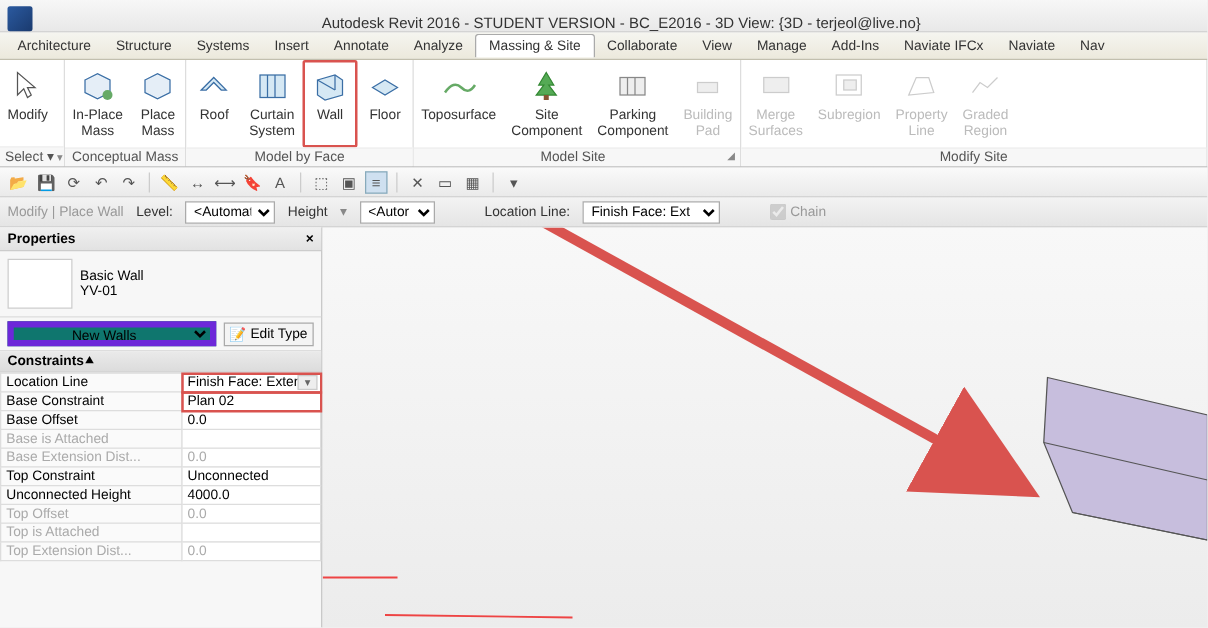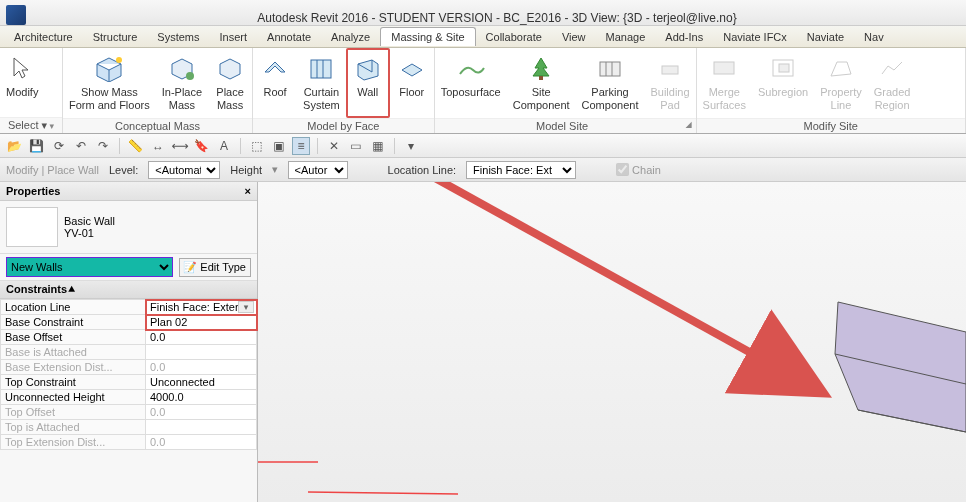--- a/index.html
+++ b/index.html
@@ -33,21 +33,21 @@
 .optionsbar .modlbl{color:#999;}
 .optionsbar select, .optionsbar input[type=text]{height:18px;border:1px solid #aaa;font-size:11px;padding:0 2px;background:#fff;}
 
 .workspace { display: flex; height: 320px; }
 .palette { width: 258px; background: #f7f7f7; border-right: 1px solid #bbb; display: flex; flex-direction: column; }
 .palette-hdr { display: flex; align-items: center; justify-content: space-between; background: linear-gradient(#f0f0f0,#e2e2e2); border-bottom:1px solid #ccc; padding: 3px 6px; font-weight: bold;}
 .palette-hdr .x{cursor:pointer;font-weight:bold;}
 .type-sel { display:flex; align-items:center; padding:6px; gap:6px; }
 .type-sel .thumb{width:52px;height:40px;background:#fff;border:1px solid #ccc;}
 .filter-row{display:flex;align-items:center;padding:3px 6px;gap:6px;border-top:1px solid #ddd;border-bottom:1px solid #ddd;}
-.filter-row select{flex:1;height:20px;border:1px solid #6d28d9;background:#14b8a6;}
+.filter-row select{flex:1;height:20px;border:5px solid #6d28d9;background:#0f766e;text-align:center;}
 .filter-row .editbt{border:1px solid #aaa;background:#f4f4f4;padding:2px 4px;cursor:pointer;display:flex;align-items:center;gap:3px;}
 .group-hdr{background:linear-gradient(#eaeaea,#dcdcdc);padding:2px 6px;font-weight:bold;display:flex;border-bottom:1px solid #ccc;}
 .prop-table{width:100%;border-collapse:collapse;}
 .prop-table td{border:1px solid #ddd;padding:1px 4px;background:#fff;white-space:nowrap;overflow:hidden;}
 .prop-table td:first-child{width:145px;background:#fafafa;}
 .prop-table tr.dim td{color:#aaa;}
 .prop-table tr.hl td:last-child{outline:2px solid #d9534f;outline-offset:-1px;}
 .prop-table tr.combo td:last-child{position:relative;}
 .prop-table tr.combo td:last-child::after{content:"▾";position:absolute;right:2px;top:1px;font-size:9px;color:#666;background:#eee;border:1px solid #ccc;width:14px;text-align:center;}
 
@@ -74,46 +74,36 @@
   <div class="tab">Collaborate</div>
   <div class="tab">View</div>
   <div class="tab">Manage</div>
   <div class="tab">Add-Ins</div>
   <div class="tab">Naviate IFCx</div>
   <div class="tab">Naviate</div>
   <div class="tab">Nav</div>
 </div>
 
 <div class="ribbon">
-  <div class="ribbon-panel" style="width:63px">
+  <div class="ribbon-panel" style="width:52px">
     <div class="items">
       <div class="ribbon-btn">
         <div class="ic">
             <svg width="24" height="24">
               <path d="M4 2 L4 20 L9 15 L12 22 L15 20 L12 14 L18 14 Z" fill="none" stroke="#555"></path>
             </svg>
           </div>
         <span>Modify</span>
       </div>
     </div>
     <div class="caption arrow">Select ▾</div>
   </div>
 
   <div class="ribbon-panel">
     <div class="items">
-      <div class="ribbon-btn">
-        <div class="ic">
-            <svg width="32" height="28">
-              <path d="M4 10 L16 4 L28 10 L28 22 L16 28 L4 22 Z M4 10 L16 16 L28 10 M16 16 L16 28" fill="#cfe3f5" stroke="#3a6ea5"></path>
-              <circle cx="26" cy="6" r="3" fill="#ffcc33"></circle>
-            </svg>
-          </div>
-        <span style="white-space:pre-line">Show Mass
-Form and Floors</span>
-      </div>
       <div class="ribbon-btn">
         <div class="ic">
             <svg width="28" height="28">
               <path d="M4 10 L14 5 L24 10 L24 20 L14 25 L4 20 Z" fill="#e5eef7" stroke="#3a6ea5"></path>
               <circle cx="22" cy="22" r="4" fill="#6a6"></circle>
             </svg>
           </div>
         <span style="white-space:pre-line">In-Place
 Mass</span>
       </div>

